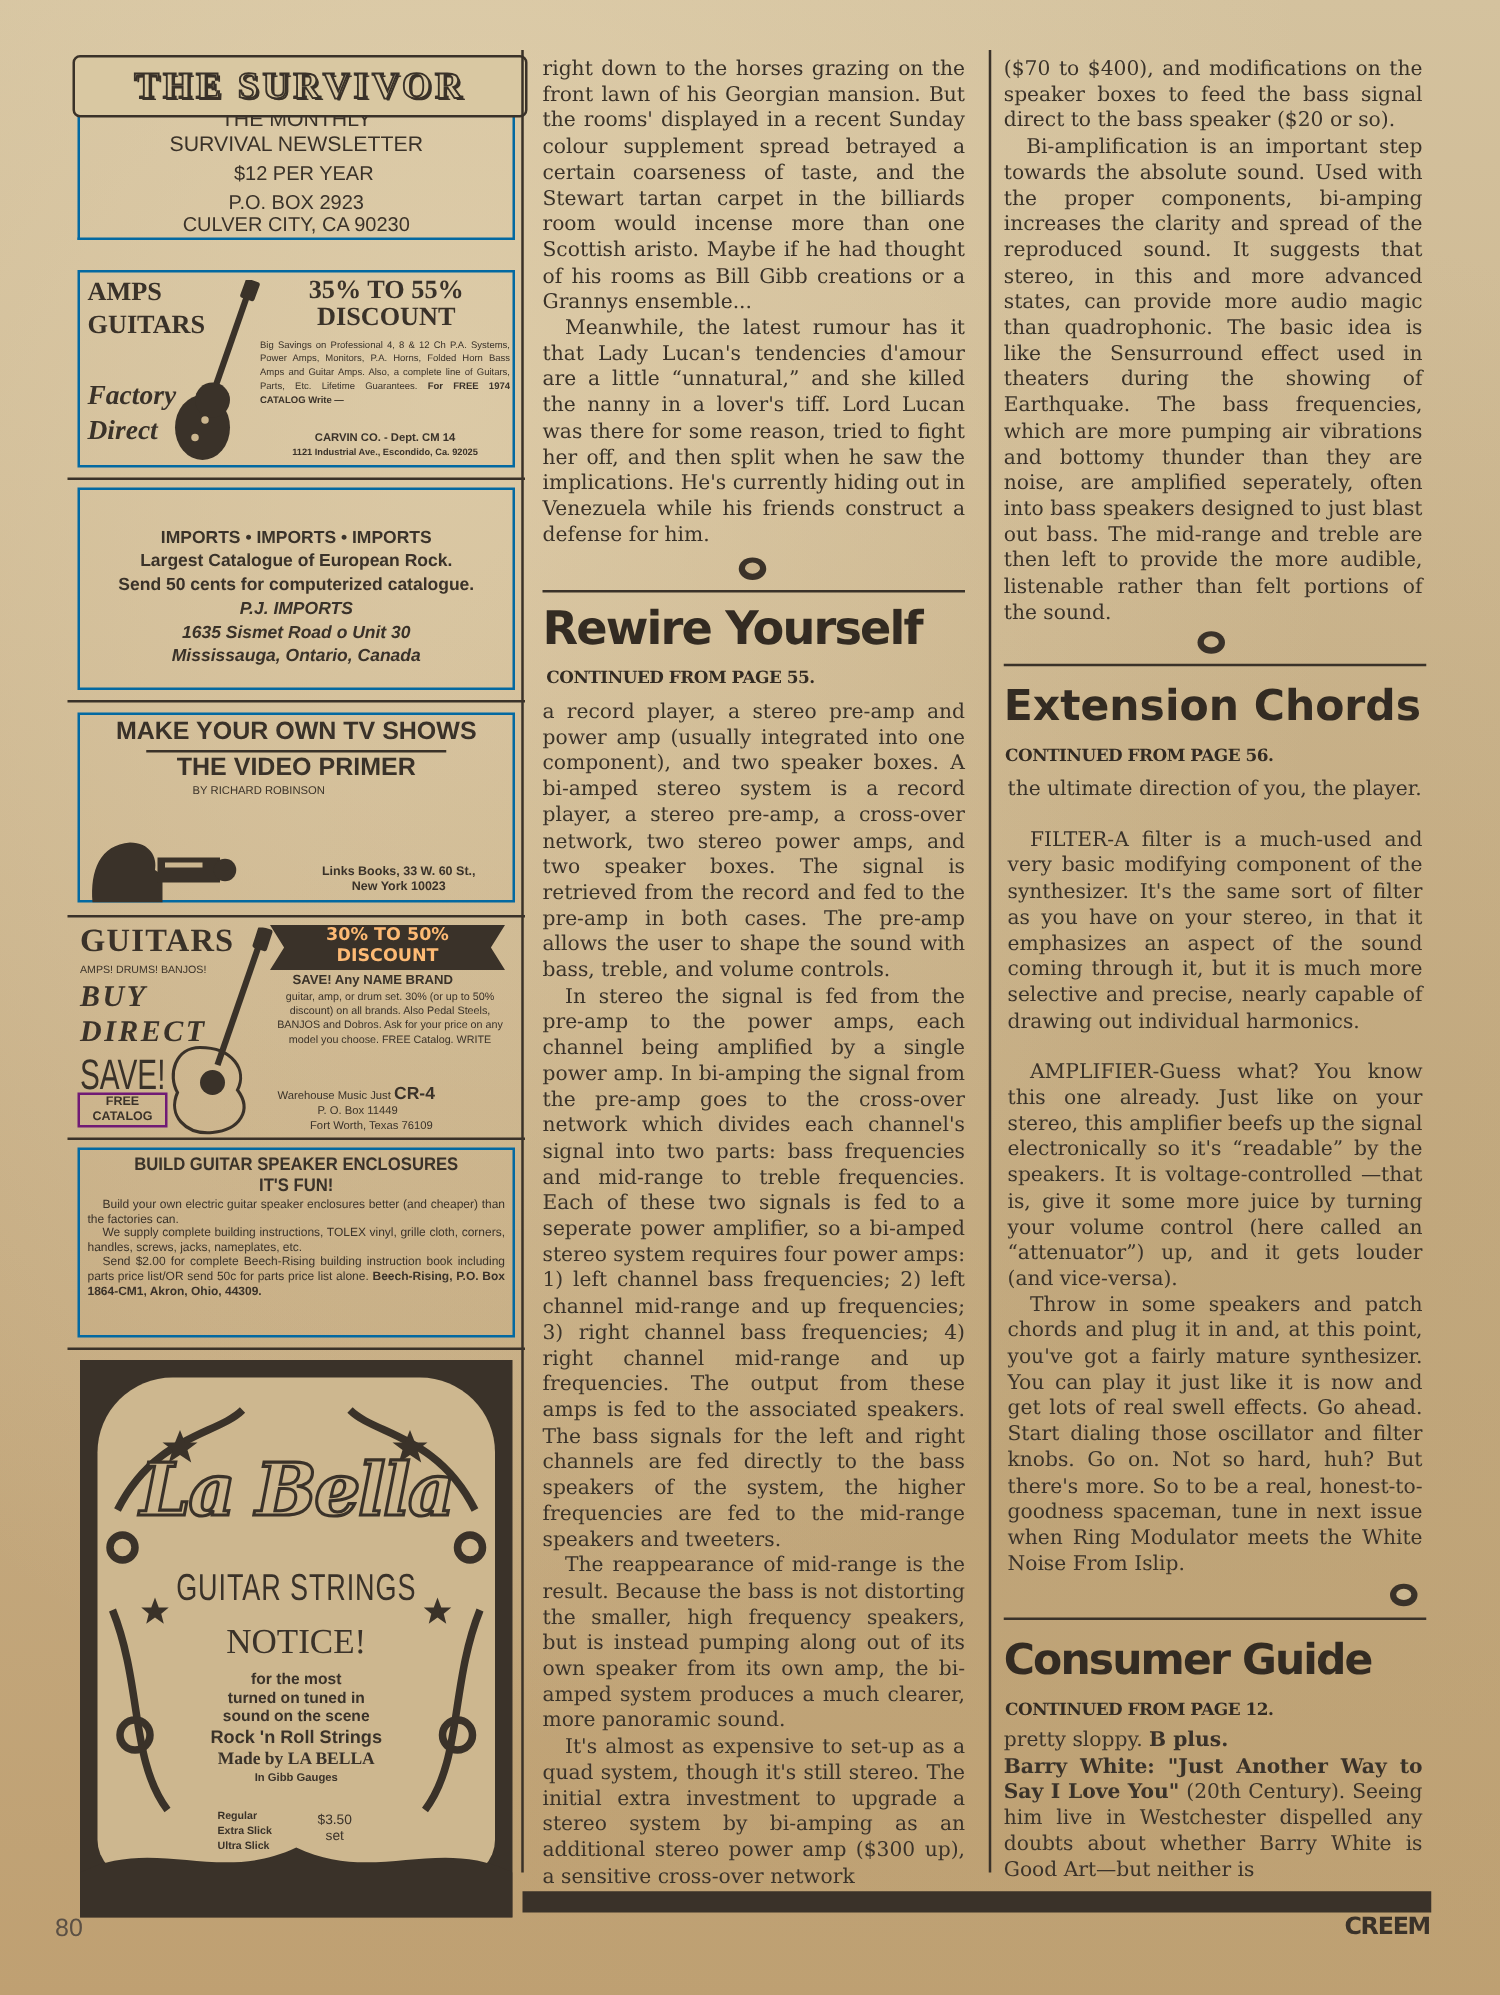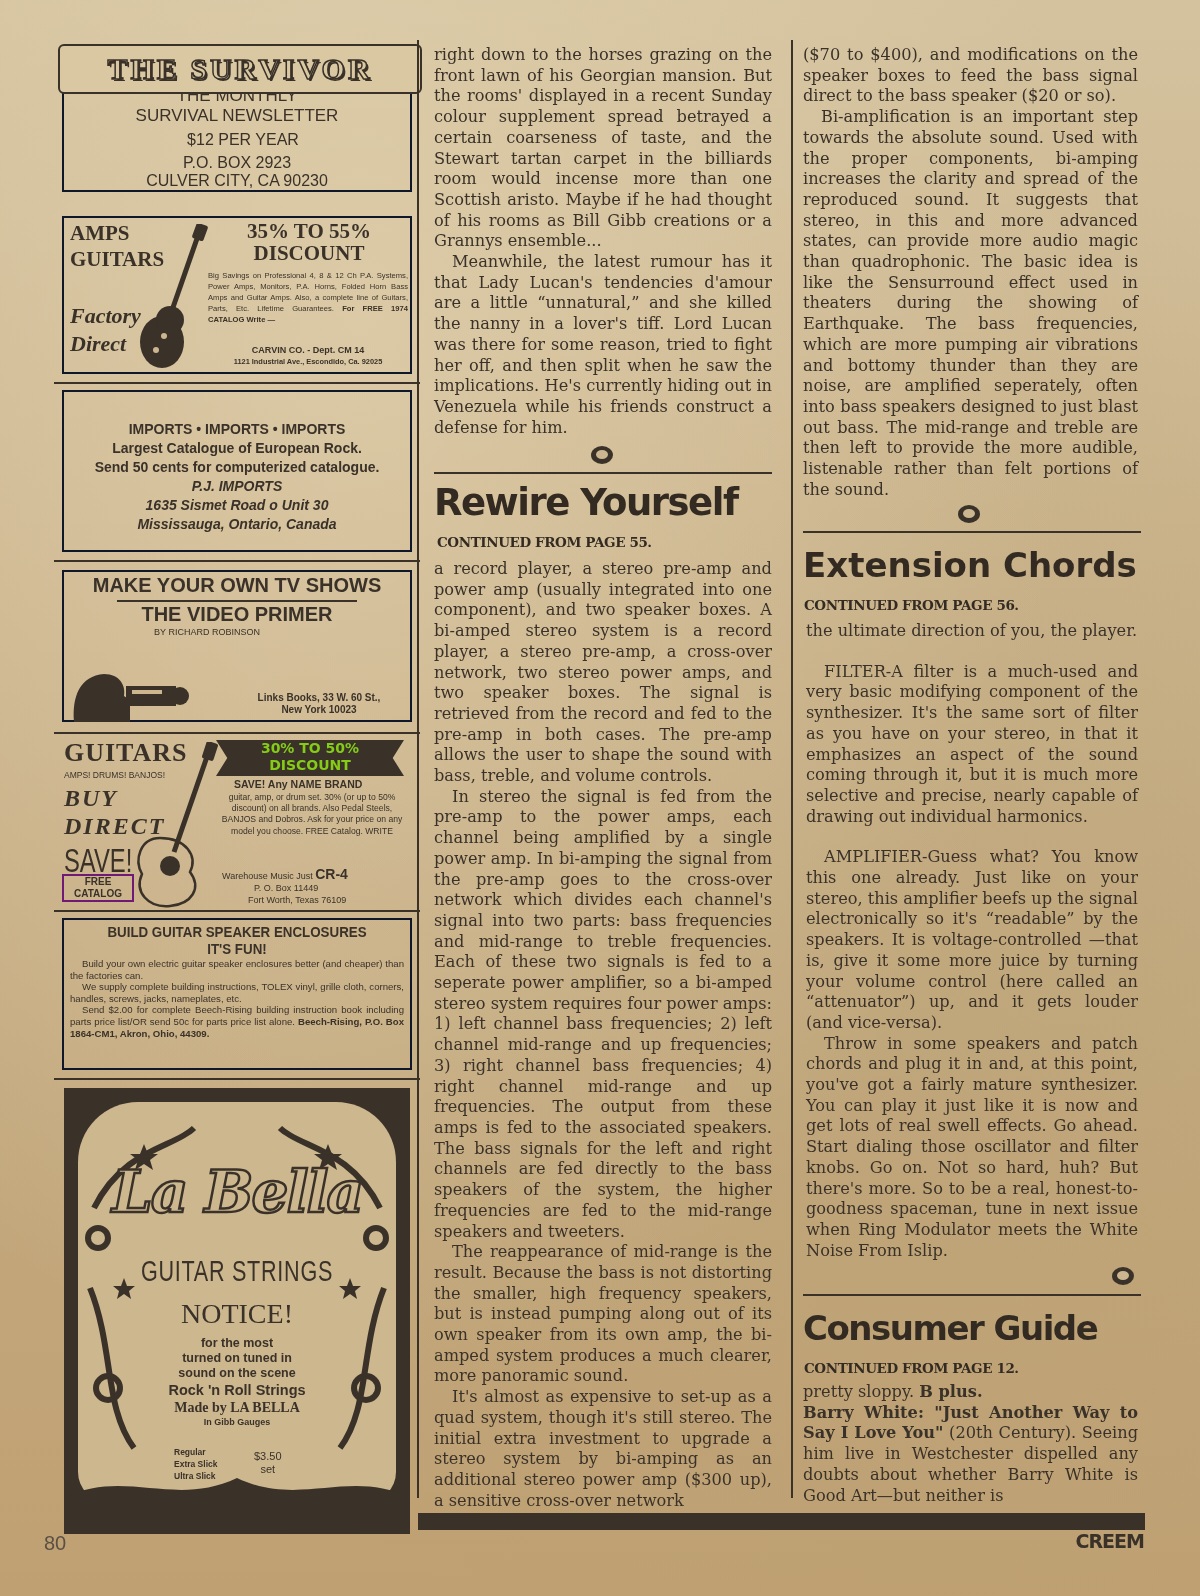--- a/index.html
+++ b/index.html
@@ -4,21 +4,21 @@
 <style>
   html,body{margin:0;padding:0;}
   body{width:1200px;height:1596px;background:#c9b48e;position:relative;overflow:hidden;color:#3a3229;
        font-family:"DejaVu Serif",serif;}
   .paper{position:absolute;inset:0;background:
      radial-gradient(ellipse at 30% 20%,rgba(230,214,180,.55),transparent 60%),
      radial-gradient(ellipse at 80% 70%,rgba(185,160,115,.45),transparent 60%),
      linear-gradient(180deg,#d4c29e,#c6ad84 55%,#bfa072);}
   .col{position:absolute;}
   .leftcol{left:62px;top:38px;width:350px;}
-  .ad{position:absolute;left:0;width:100%;box-sizing:border-box;border:2px solid #0f172a;text-align:center;}
+  .ad{position:absolute;left:0;width:100%;box-sizing:border-box;border:2px solid #0369a1;text-align:center;}
   .sans{font-family:"Liberation Sans",sans-serif;}
   .serif{font-family:"Liberation Serif",serif;}
   .hrule{position:absolute;left:-8px;width:366px;height:2px;background:#3a3229;}
   
   .surv-banner{position:absolute;left:-6px;top:-6px;width:360px;height:46px;background:#d9c8a2;border:2px solid #3a3229;border-radius:6px;
        display:flex;align-items:center;justify-content:center;font-family:"Liberation Serif",serif;font-weight:bold;font-size:30px;letter-spacing:3px;
        color:#d9c8a2;-webkit-text-stroke:1.5px #3a3229;text-shadow:2px 2px 0 #3a3229;}
   .surv-body{font-family:"Liberation Sans",sans-serif;font-size:17px;line-height:20px;color:#3a3229;}
   
   .article{position:absolute;font-family:"DejaVu Serif",serif;font-size:16.2px;line-height:20.7px;text-align:justify;color:#3a3229;}
@@ -126,21 +126,21 @@
     <div style="position:absolute;left:0;top:136px;width:68px;border:2px solid #701a75;text-align:center;font-family:'Liberation Sans',sans-serif;font-weight:bold;font-size:10px;line-height:12px;">
       <div>FREE</div>
       <div>CATALOG</div>
     </div>
     <svg style="position:absolute;left:68px;top:4px;" width="90" height="168" viewBox="0 0 90 168">
       <line x1="80" y1="6" x2="44" y2="110" stroke="#3a3229" stroke-width="5"></line>
       <rect x="74" y="0" width="12" height="18" rx="2" fill="#3a3229" transform="rotate(18 80 9)"></rect>
       <path d="M30 96 C10 96 4 118 12 132 C4 150 18 166 40 164 C62 162 72 146 60 130 C68 114 56 96 30 96 Z" fill="none" stroke="#3a3229" stroke-width="2.5"></path>
       <circle cx="40" cy="124" r="10" fill="#3a3229"></circle>
     </svg>
-    <div style="position:absolute;left:154px;top:2px;width:188px;height:36px;background:#3a3229;clip-path:polygon(0 0,100% 0,94% 50%,100% 100%,0 100%,6% 50%);color:#84cc16;text-align:center;font-family:'DejaVu Sans',sans-serif;font-weight:bold;font-size:14px;line-height:17px;">
+    <div style="position:absolute;left:154px;top:2px;width:188px;height:36px;background:#3a3229;clip-path:polygon(0 0,100% 0,94% 50%,100% 100%,0 100%,6% 50%);color:#fdba74;text-align:center;font-family:'DejaVu Sans',sans-serif;font-weight:bold;font-size:14px;line-height:17px;">
       <div>30% TO 50%</div>
       <div>DISCOUNT</div>
     </div>
     <div class="sans" style="position:absolute;left:172px;top:40px;font-weight:bold;font-size:10.5px;">SAVE! Any NAME BRAND</div>
     <div class="sans" style="position:absolute;left:154px;top:54px;width:192px;font-size:8.6px;line-height:11.2px;text-align:center;">guitar, amp, or drum set. 30% (or up to 50% discount) on all brands. Also Pedal Steels, BANJOS and Dobros. Ask for your price on any model you choose. FREE Catalog. WRITE</div>
     <div class="sans" style="position:absolute;left:160px;top:130px;width:186px;font-size:9px;line-height:12px;text-align:left;">
       <div><span>Warehouse Music Just</span> <b style="font-size:14px;">CR-4</b></div>
       <div style="padding-left:32px;">P. O. Box 11449</div>
       <div style="padding-left:26px;">Fort Worth, Texas 76109</div>
     </div>

